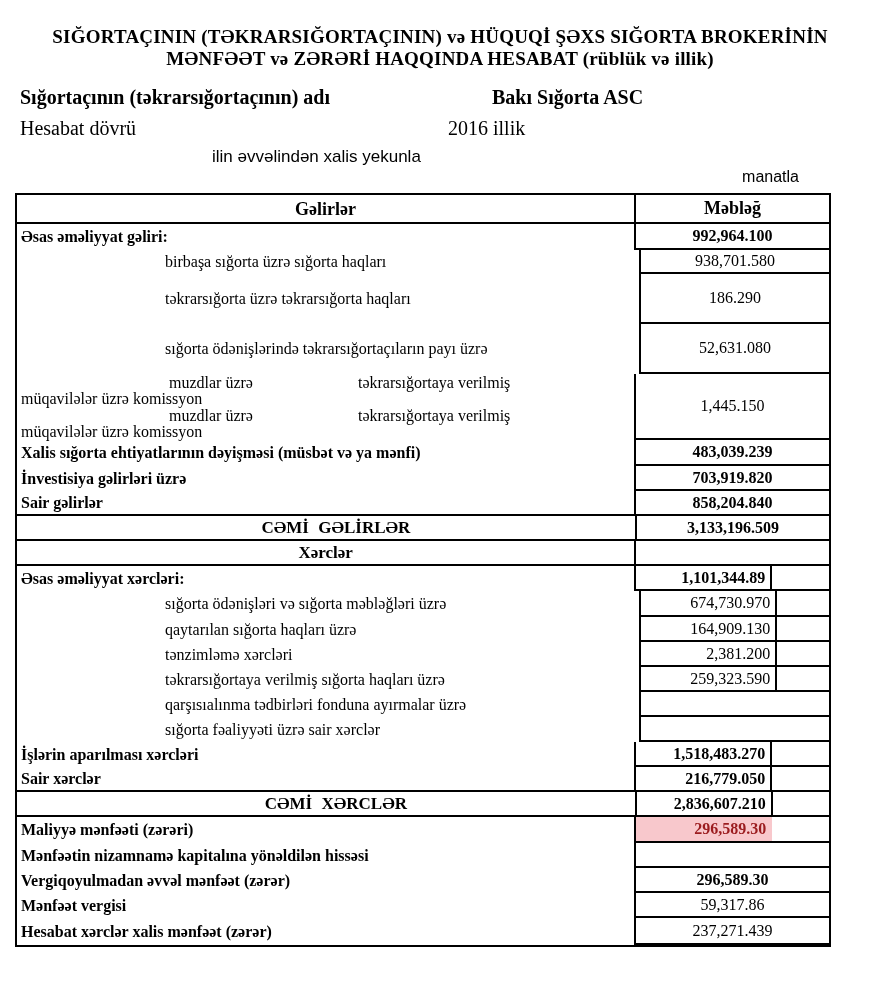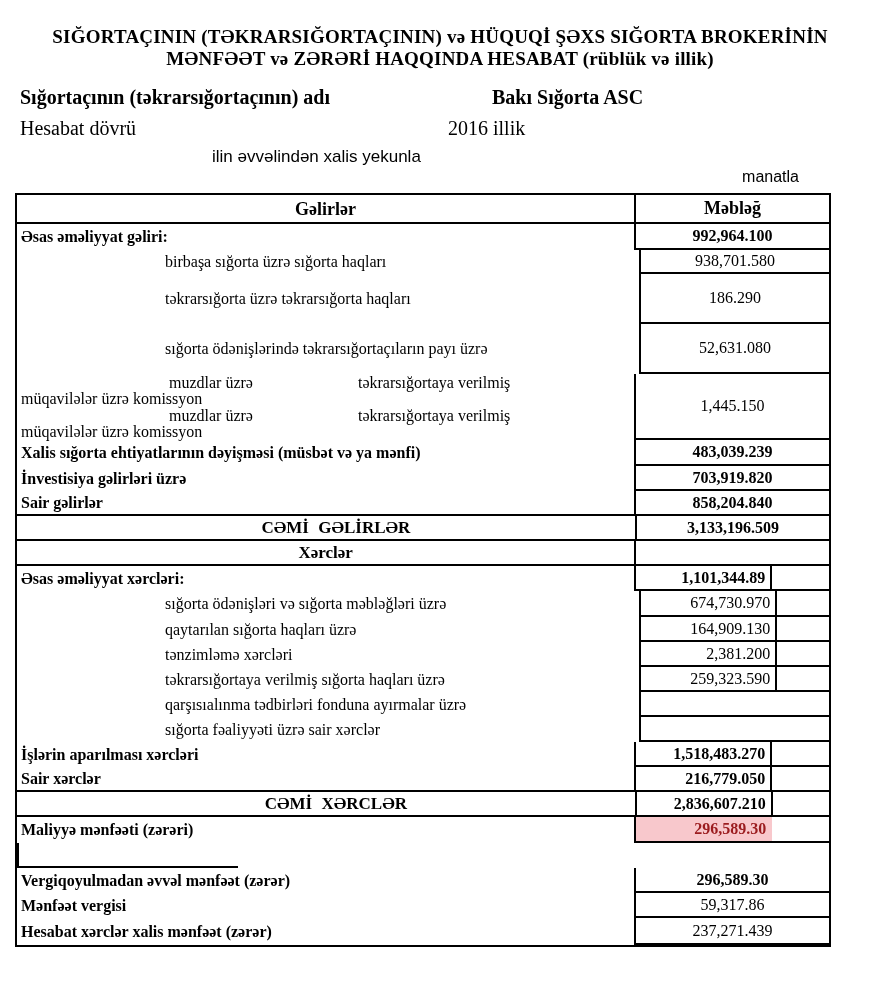--- a/index.html
+++ b/index.html
@@ -188,20 +188,21 @@
       </div>
     </div>
 
     <div class="row h26">
       <div class="lbl b">Maliyyə mənfəəti (zərəri)</div>
       <div class="val hlwrap">
         <div class="hl">296,589.30</div>
       </div>
     </div>
     <div class="row h25">
+      <div class="lbl b">Mənfəətin nizamnamə kapitalına yönəldilən hissəsi</div>
       <div class="val"></div>
     </div>
     <div class="row h25">
       <div class="lbl b">Vergiqoyulmadan əvvəl mənfəət (zərər)</div>
       <div class="val b">296,589.30</div>
     </div>
     <div class="row h25">
       <div class="lbl b">Mənfəət vergisi</div>
       <div class="val">59,317.86</div>
     </div>

